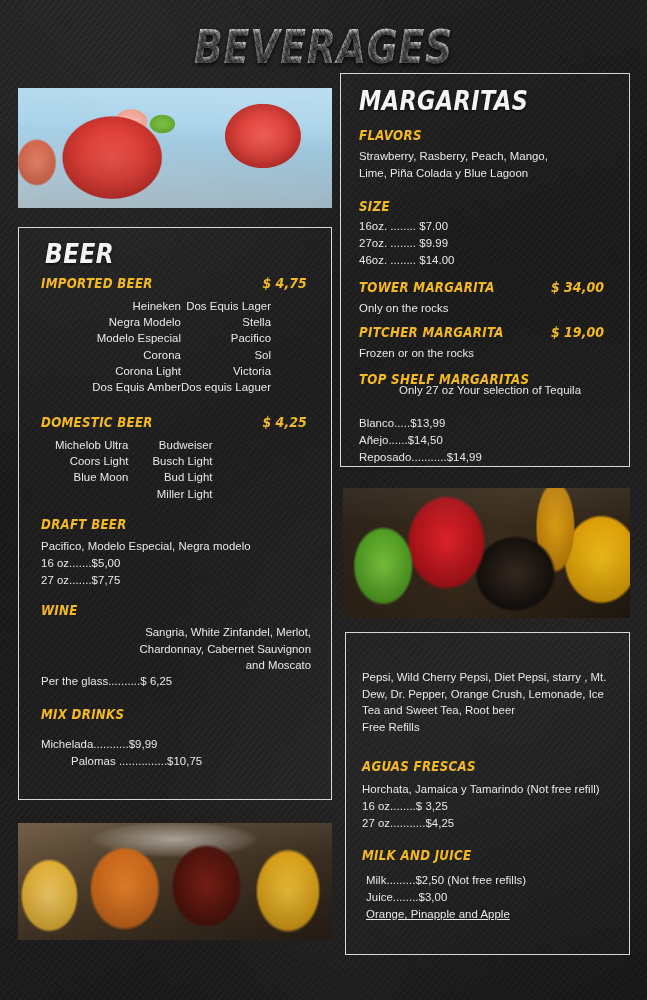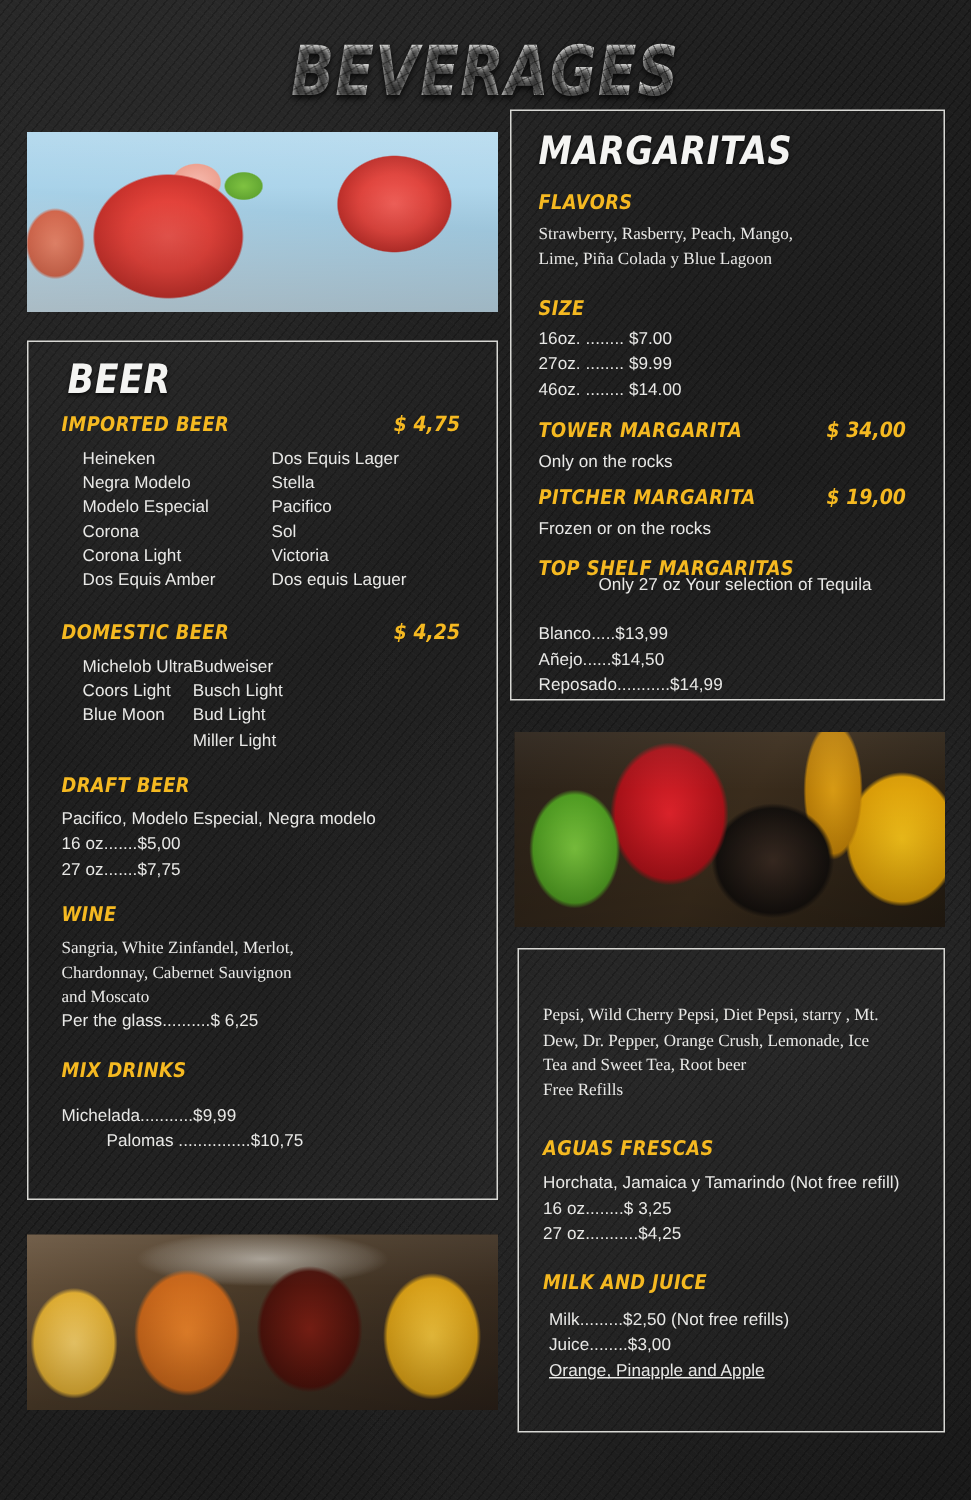--- a/index.html
+++ b/index.html
@@ -126,40 +126,39 @@
     color:#e8e8e6;
     font-size:11.4px;
     line-height:1.42;
     letter-spacing:0.05px;
     white-space:nowrap;
   }
   .body-wrap{
     color:#e8e8e6;
     font-size:11.4px;
     line-height:1.45;
-    font-family:Liberation Serif, serif;
   }
   .row-head{ display:flex; align-items:baseline; justify-content:space-between; }
   .two-col{ display:flex; }
   .two-col .col{ display:flex; flex-direction:column; }
 </style>
 </head>
 <body>
 
 <div class="board-texture"></div>
 
 <div class="page">
 
   <div class="title">
     <span class="inner">BEVERAGES</span>
   </div>
 
   <div class="photo photo-margarita" style="left:18px; top:88px; width:314px; height:120px;"></div>
 
-  <div class="panel" style="left:18px; top:227px; width:314px; height:573px;">
+  <div class="panel" style="left:18px; top:227px; width:314px; height:573px;text-align:right;">
 
     <div class="hdr-main" style="position:absolute; left:26px; top:10px; font-size:27px;">BEER</div>
 
     <div class="row-head" style="position:absolute; left:22px; top:47px; width:268px;">
       <span class="hdr-gold">IMPORTED BEER</span>
       <span class="price-gold">$ 4,75</span>
     </div>
     <div class="two-col" style="position:absolute; left:36px; top:70px; width:275px;">
       <div class="col" style="width:126px;">
         <span class="body-txt">Heineken</span>

